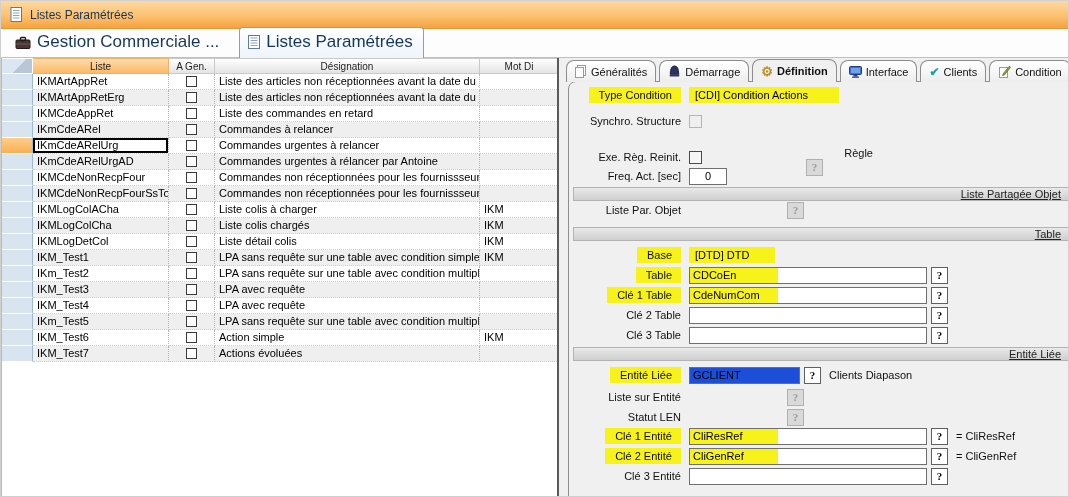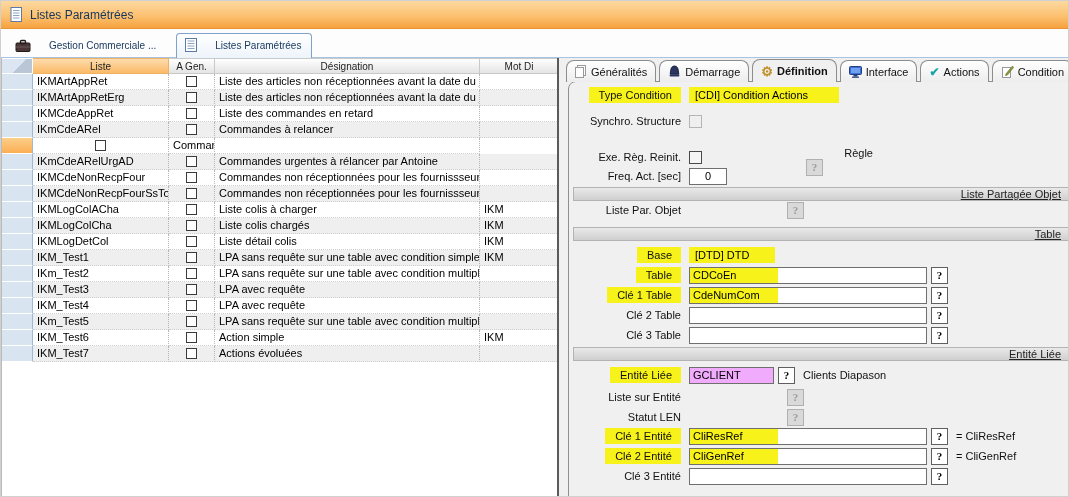--- a/index.html
+++ b/index.html
@@ -9,21 +9,21 @@
 
   
   .titlebar { position:absolute; left:0; top:0; width:1069px; height:28px;
     background:linear-gradient(#fdd9a0 0%, #fcc171 55%, #f6a23f 100%);
     border-bottom:1px solid #e89434; display:flex; align-items:center; gap:7px; padding-left:9px;
     color:#16365c; font-size:12px; }
 
   
   .wtabs { position:absolute; left:0; top:28px; width:1069px; height:29px; background:#fdfdfd;
     border-bottom:1px solid #a9c4e0; display:flex; align-items:flex-end; padding-left:6px; gap:10px; }
-  .wtab { display:flex; align-items:center; gap:18px; font-size:10px; color:#16365c; padding:4px 10px 5px 8px; }
+  .wtab { display:flex; align-items:center; gap:6px; font-size:17px; color:#16365c; padding:4px 10px 5px 8px; }
   .wtab.active { border:1px solid #7da2ce; border-bottom:none; border-radius:4px 4px 0 0;
     background:linear-gradient(#ffffff, #eef4fb); margin-bottom:-1px; padding-bottom:6px; }
 
   
   .grid { position:absolute; left:0; top:57px; width:558px; height:440px; background:#fff; border-left:1px solid #bbb; }
   .gr { display:grid; grid-template-columns:31px 136px 46px 265px 1fr; height:16px; }
   .hd { font-size:10px; line-height:15px; text-align:center; color:#222; overflow:hidden; white-space:nowrap; }
   .hd.corner { background:linear-gradient(135deg,#dce6f2 55%, #b9c6d6 56%); border:1px solid #fff; border-left:none; }
   .hd.liste { background:linear-gradient(#fddcae,#fbba67); border:1px solid #eeb264; border-left:none; }
   .hd.plain { background:linear-gradient(#ffffff,#e4e4e4); border:1px solid #c9c9c9; border-left:none; }
@@ -52,21 +52,21 @@
   .plabel { width:127px; flex:none; text-align:right; padding-right:5px; color:#111; white-space:nowrap; }
   .plabel .hl { background:#f7f219; padding:2px 9px 2px 10px; }
   .flatval { background:#f7f219; padding:2px 6px; min-width:150px; white-space:nowrap; }
   .flatval.dtd { min-width:86px; }
   .gapval { width:3px; flex:none; }
 
   .tb { height:17px; border:1px solid #6f6f6f; background:#fff; font-family:"Liberation Sans",sans-serif;
     font-size:11px; padding:0 3px; color:#000; }
   .tb.w-std { width:238px; }
   .tb.w-sm { width:38px; text-align:center; }
-  .tb.w-ent { width:85px; background:#f0abfc; }
+  .tb.w-ent { width:111px; background:#1d4ed8; }
   .tb.part-hl { background:linear-gradient(to right, #f7f219 0 88px, #fff 88px); }
 
   .qbtn { width:17px; height:17px; margin-left:4px; flex:none; background:#fff; border:1px solid #5f5f5f;
     font-weight:bold; font-size:11px; text-align:center; line-height:15px; color:#000;
     font-family:"Liberation Serif", serif; }
   .qbtn.disabled { background:#d9d9d9; border:1px solid #b0b0b0; color:#9a9a9a; margin-left:0; }
   .spacer98 { width:98px; flex:none; }
   .note { margin-left:8px; color:#111; white-space:nowrap; }
 
   .pcheck { width:13px; height:13px; border:1px solid #4a4a4a; background:#f6f6f6; flex:none; }
@@ -164,20 +164,21 @@
           <div class="rh"></div>
           <div class="td c-liste">IKmCdeARel</div>
           <div class="td c-gen">
             <span class="cb"></span>
           </div>
           <div class="td c-des">Commandes à relancer</div>
           <div class="td c-mot"></div>
         </div>
         <div class="gr tr sel">
           <div class="rh"></div>
+          <div class="td c-liste">IKmCdeARelUrg</div>
           <div class="td c-gen">
             <span class="cb"></span>
           </div>
           <div class="td c-des">Commandes urgentes à relancer</div>
           <div class="td c-mot"></div>
         </div>
         <div class="gr tr alt">
           <div class="rh"></div>
           <div class="td c-liste">IKmCdeARelUrgAD</div>
           <div class="td c-gen">
@@ -328,21 +329,21 @@
               <rect x="0.5" y="0.5" width="12" height="8" rx="1" fill="#3a6fd8" stroke="#24407c"></rect>
               <rect x="2" y="2" width="9" height="5" fill="#6fa0f0"></rect>
               <rect x="4.5" y="9" width="4" height="1.6" fill="#24407c"></rect>
               <rect x="3" y="10.6" width="7" height="1.2" fill="#24407c"></rect>
             </svg>
           </span>
         <span>Interface</span>
       </div>
       <div class="ptab">
         <span class="ic checkmark">✔</span>
-        <span>Actions</span>
+        <span>Clients</span>
       </div>
       <div class="ptab">
         <span class="ic">
             <svg width="13" height="13" viewBox="0 0 13 13">
               <rect x="1.5" y="2.5" width="8" height="10" fill="#fff" stroke="#9a9a9a"></rect>
               <path d="M11.5 1 L12.5 2.5 L6.5 10 L4.5 10.6 L5.2 8.6 Z" fill="#8a9a3a" stroke="#5f6d24" stroke-width="0.6"></path>
             </svg>
           </span>
         <span>Condition</span>
       </div>

